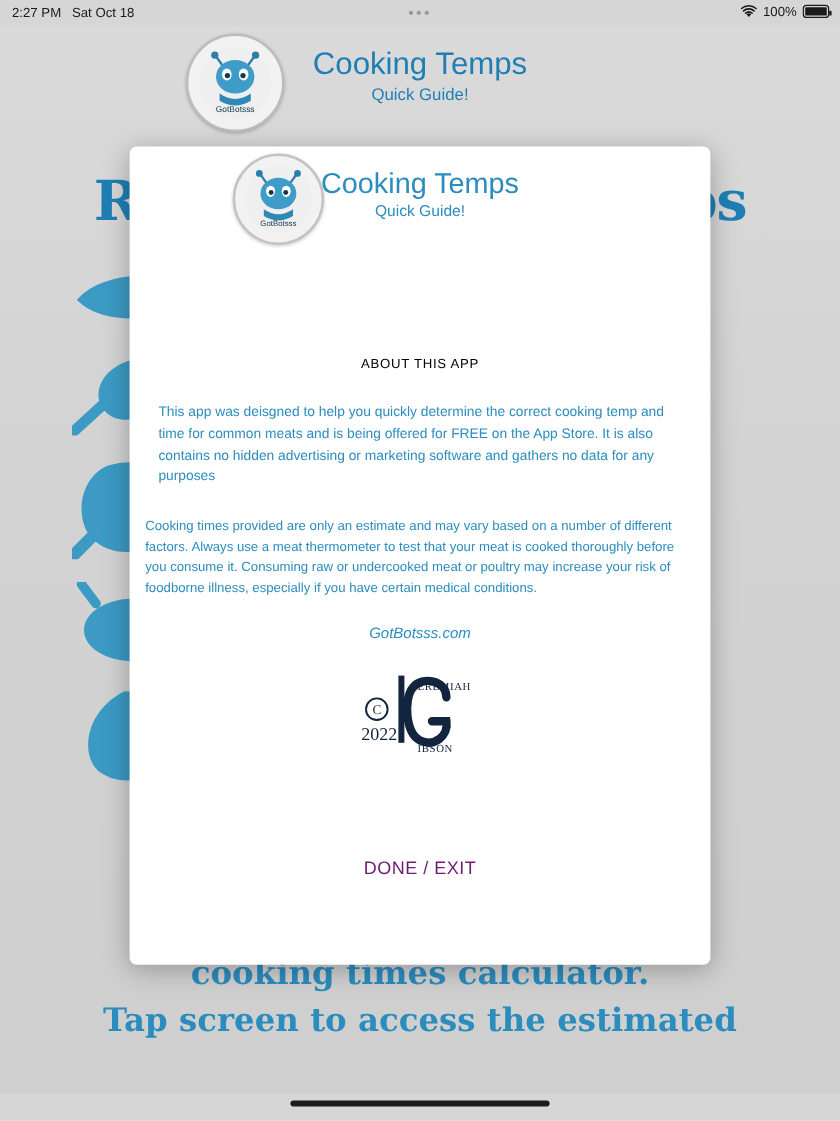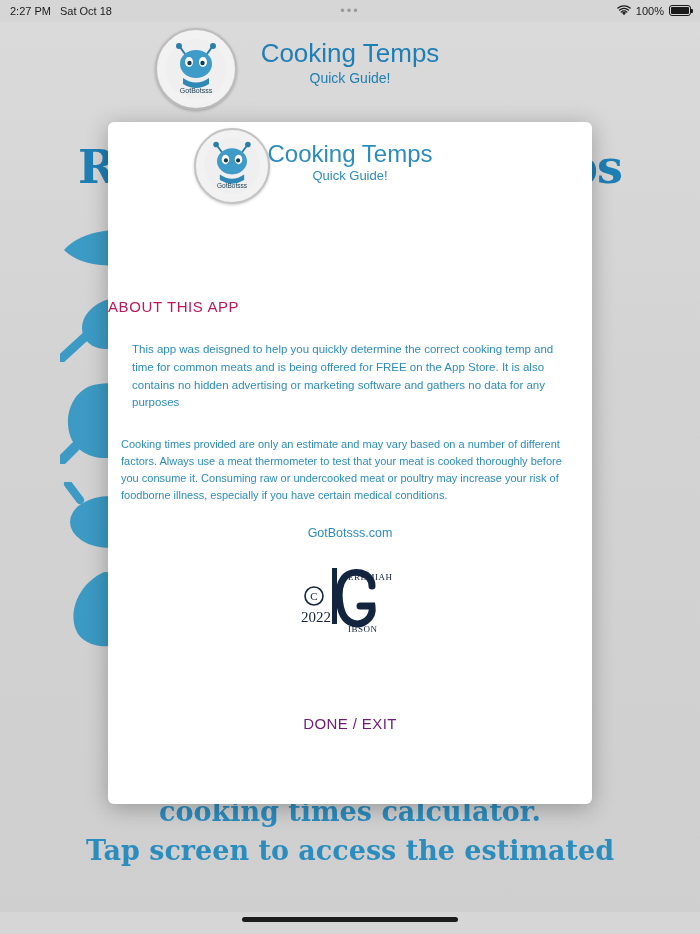--- a/index.html
+++ b/index.html
@@ -198,23 +198,23 @@
   .modal-sub {
     position: absolute;
     left: 0; right: 0;
     top: 46px;
     text-align: center;
     color: #2b8cbe;
     font-size: 13px;
   }
   .about-heading {
     margin-top: 72px;
-    text-align: left;
-    color: #be185d;
-    font-size: 15px;
+    text-align: center;
+    color: #000000;
+    font-size: 11px;
     letter-spacing: .6px;
   }
   .para-1 {
     margin: 26px 24px 0 24px;
     color: #2b8cbe;
     font-size: 11.5px;
     line-height: 1.55;
     text-align: left;
   }
   .para-2 {
@@ -222,20 +222,21 @@
     color: #2b8cbe;
     font-size: 11px;
     line-height: 1.55;
     text-align: left;
   }
   .website {
     margin-top: 22px;
     text-align: center;
     color: #2b8cbe;
     font-size: 12.5px;
+    font-style: italic;
   }
   .sig {
     margin: 20px auto 0 auto;
     width: 120px;
     height: 86px;
     position: relative;
     color: #13243f;
   }
   .done-exit {
     position: absolute;

